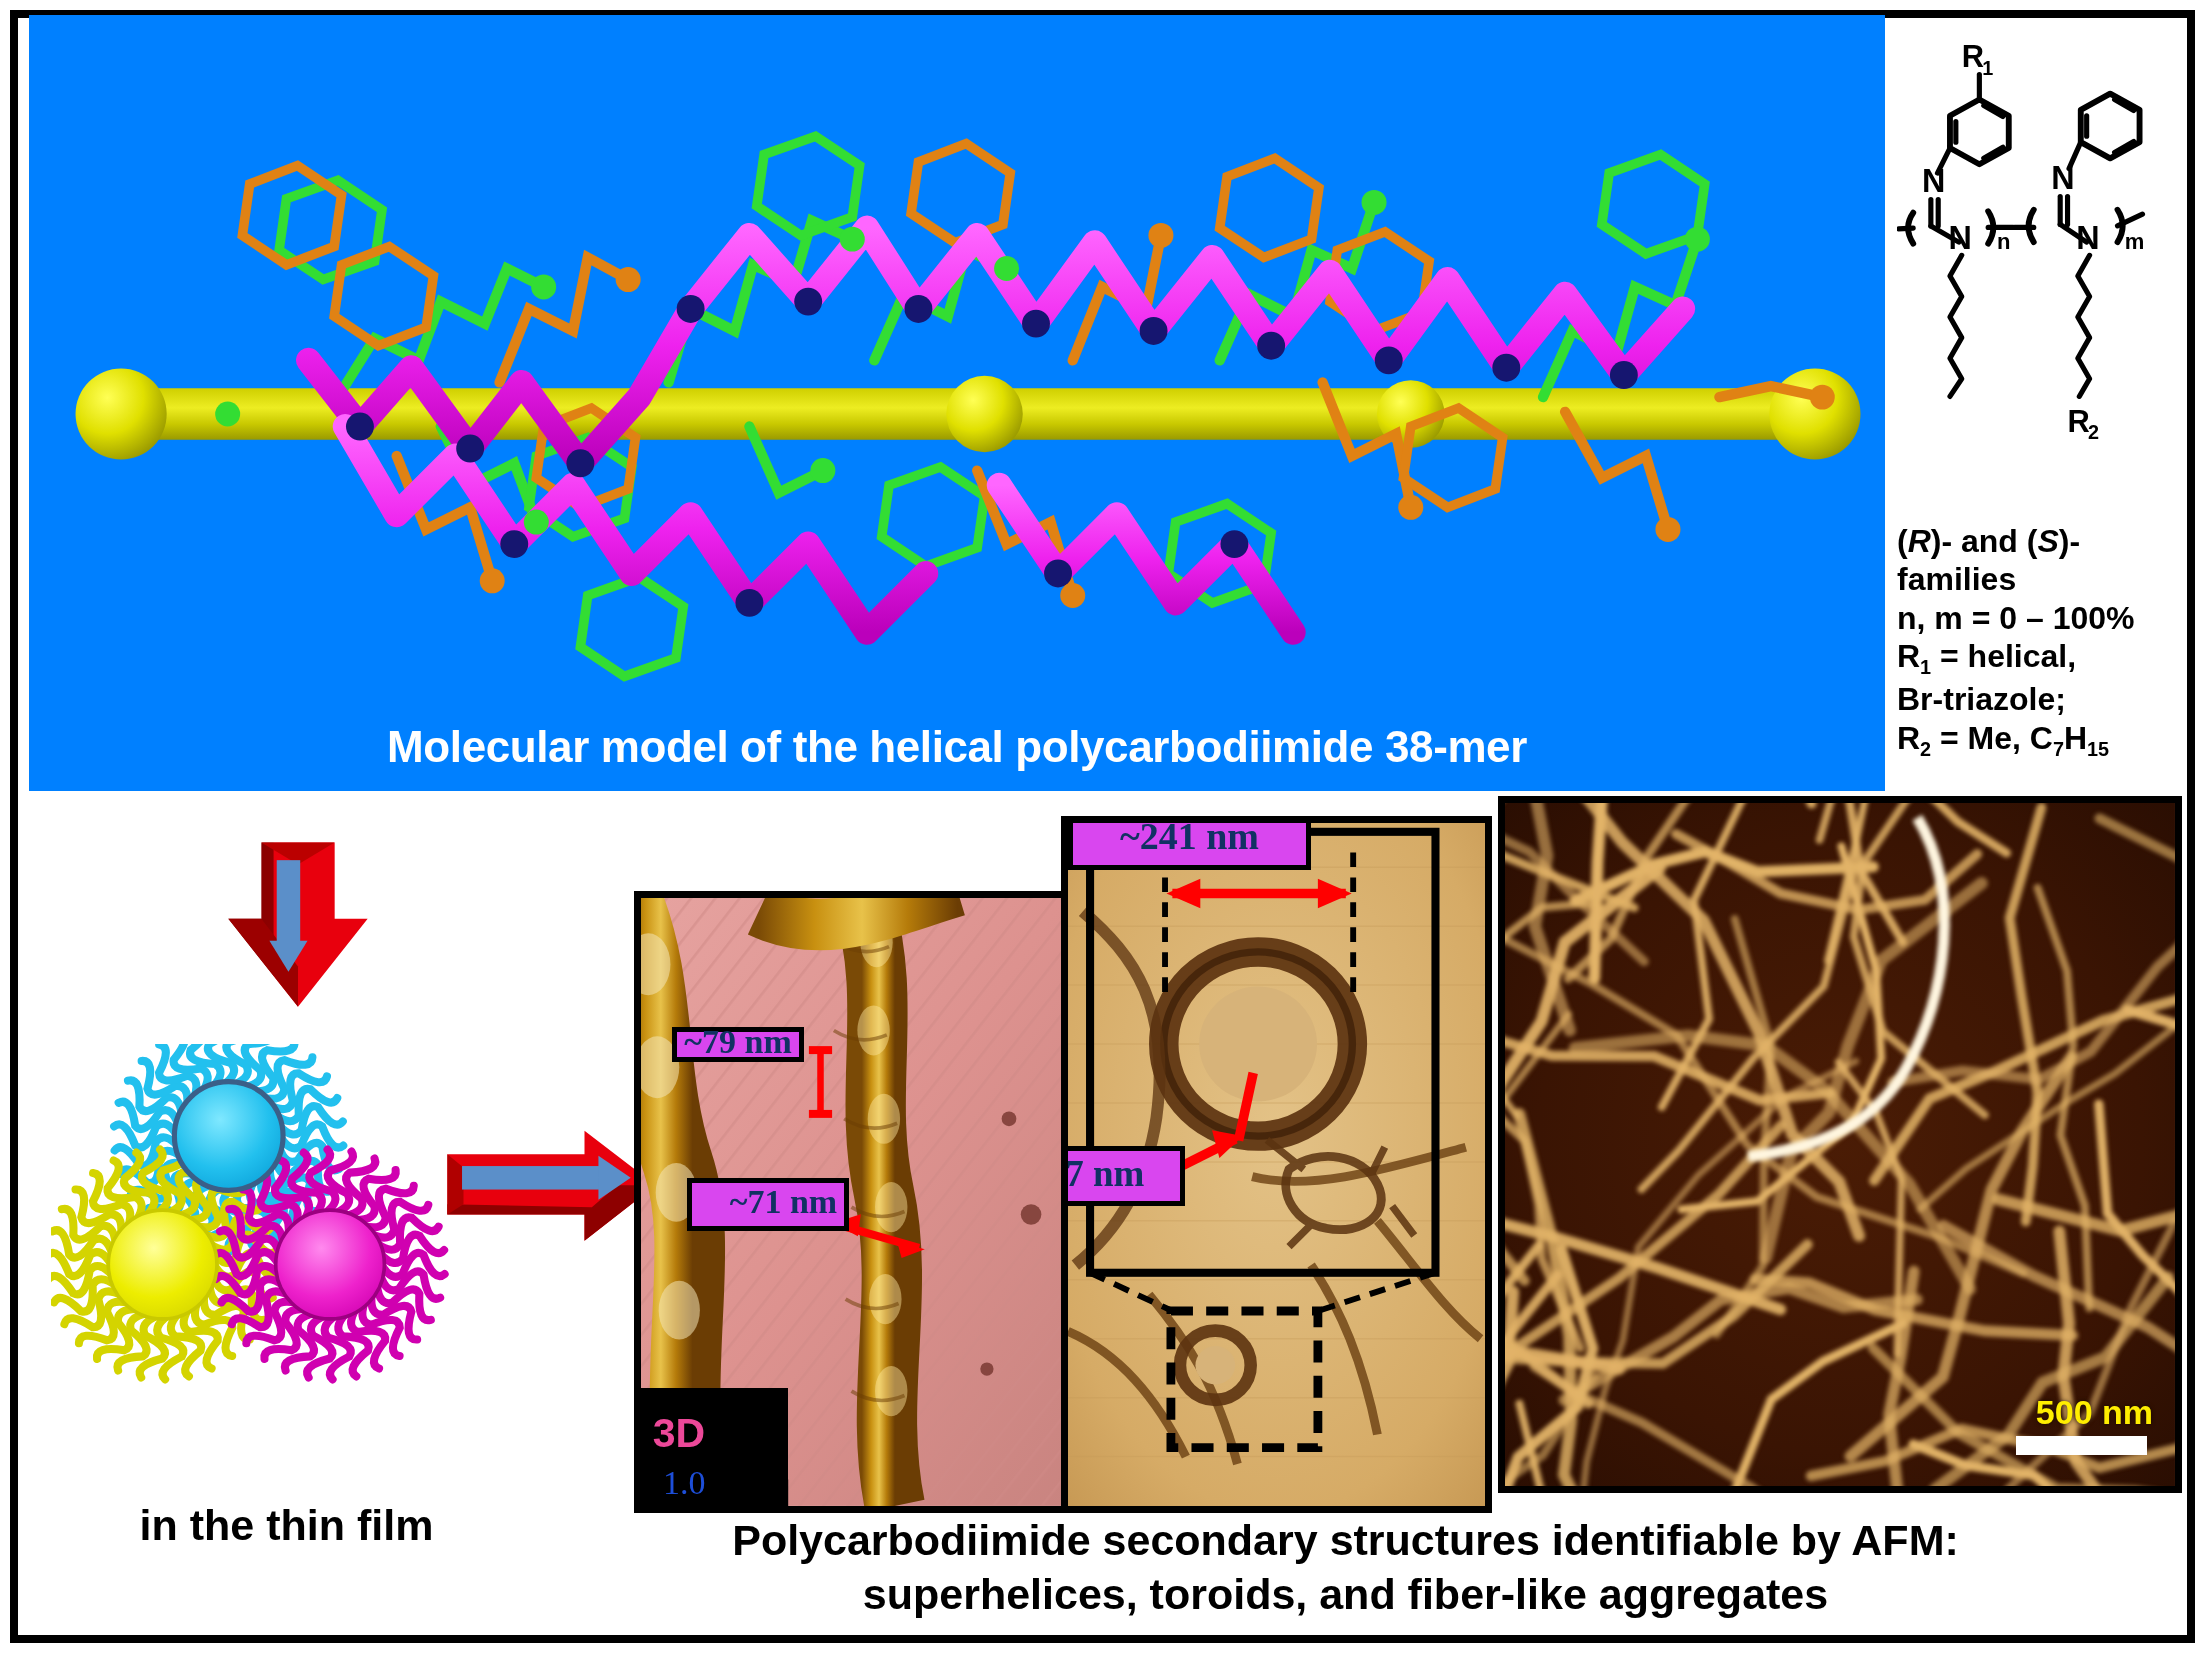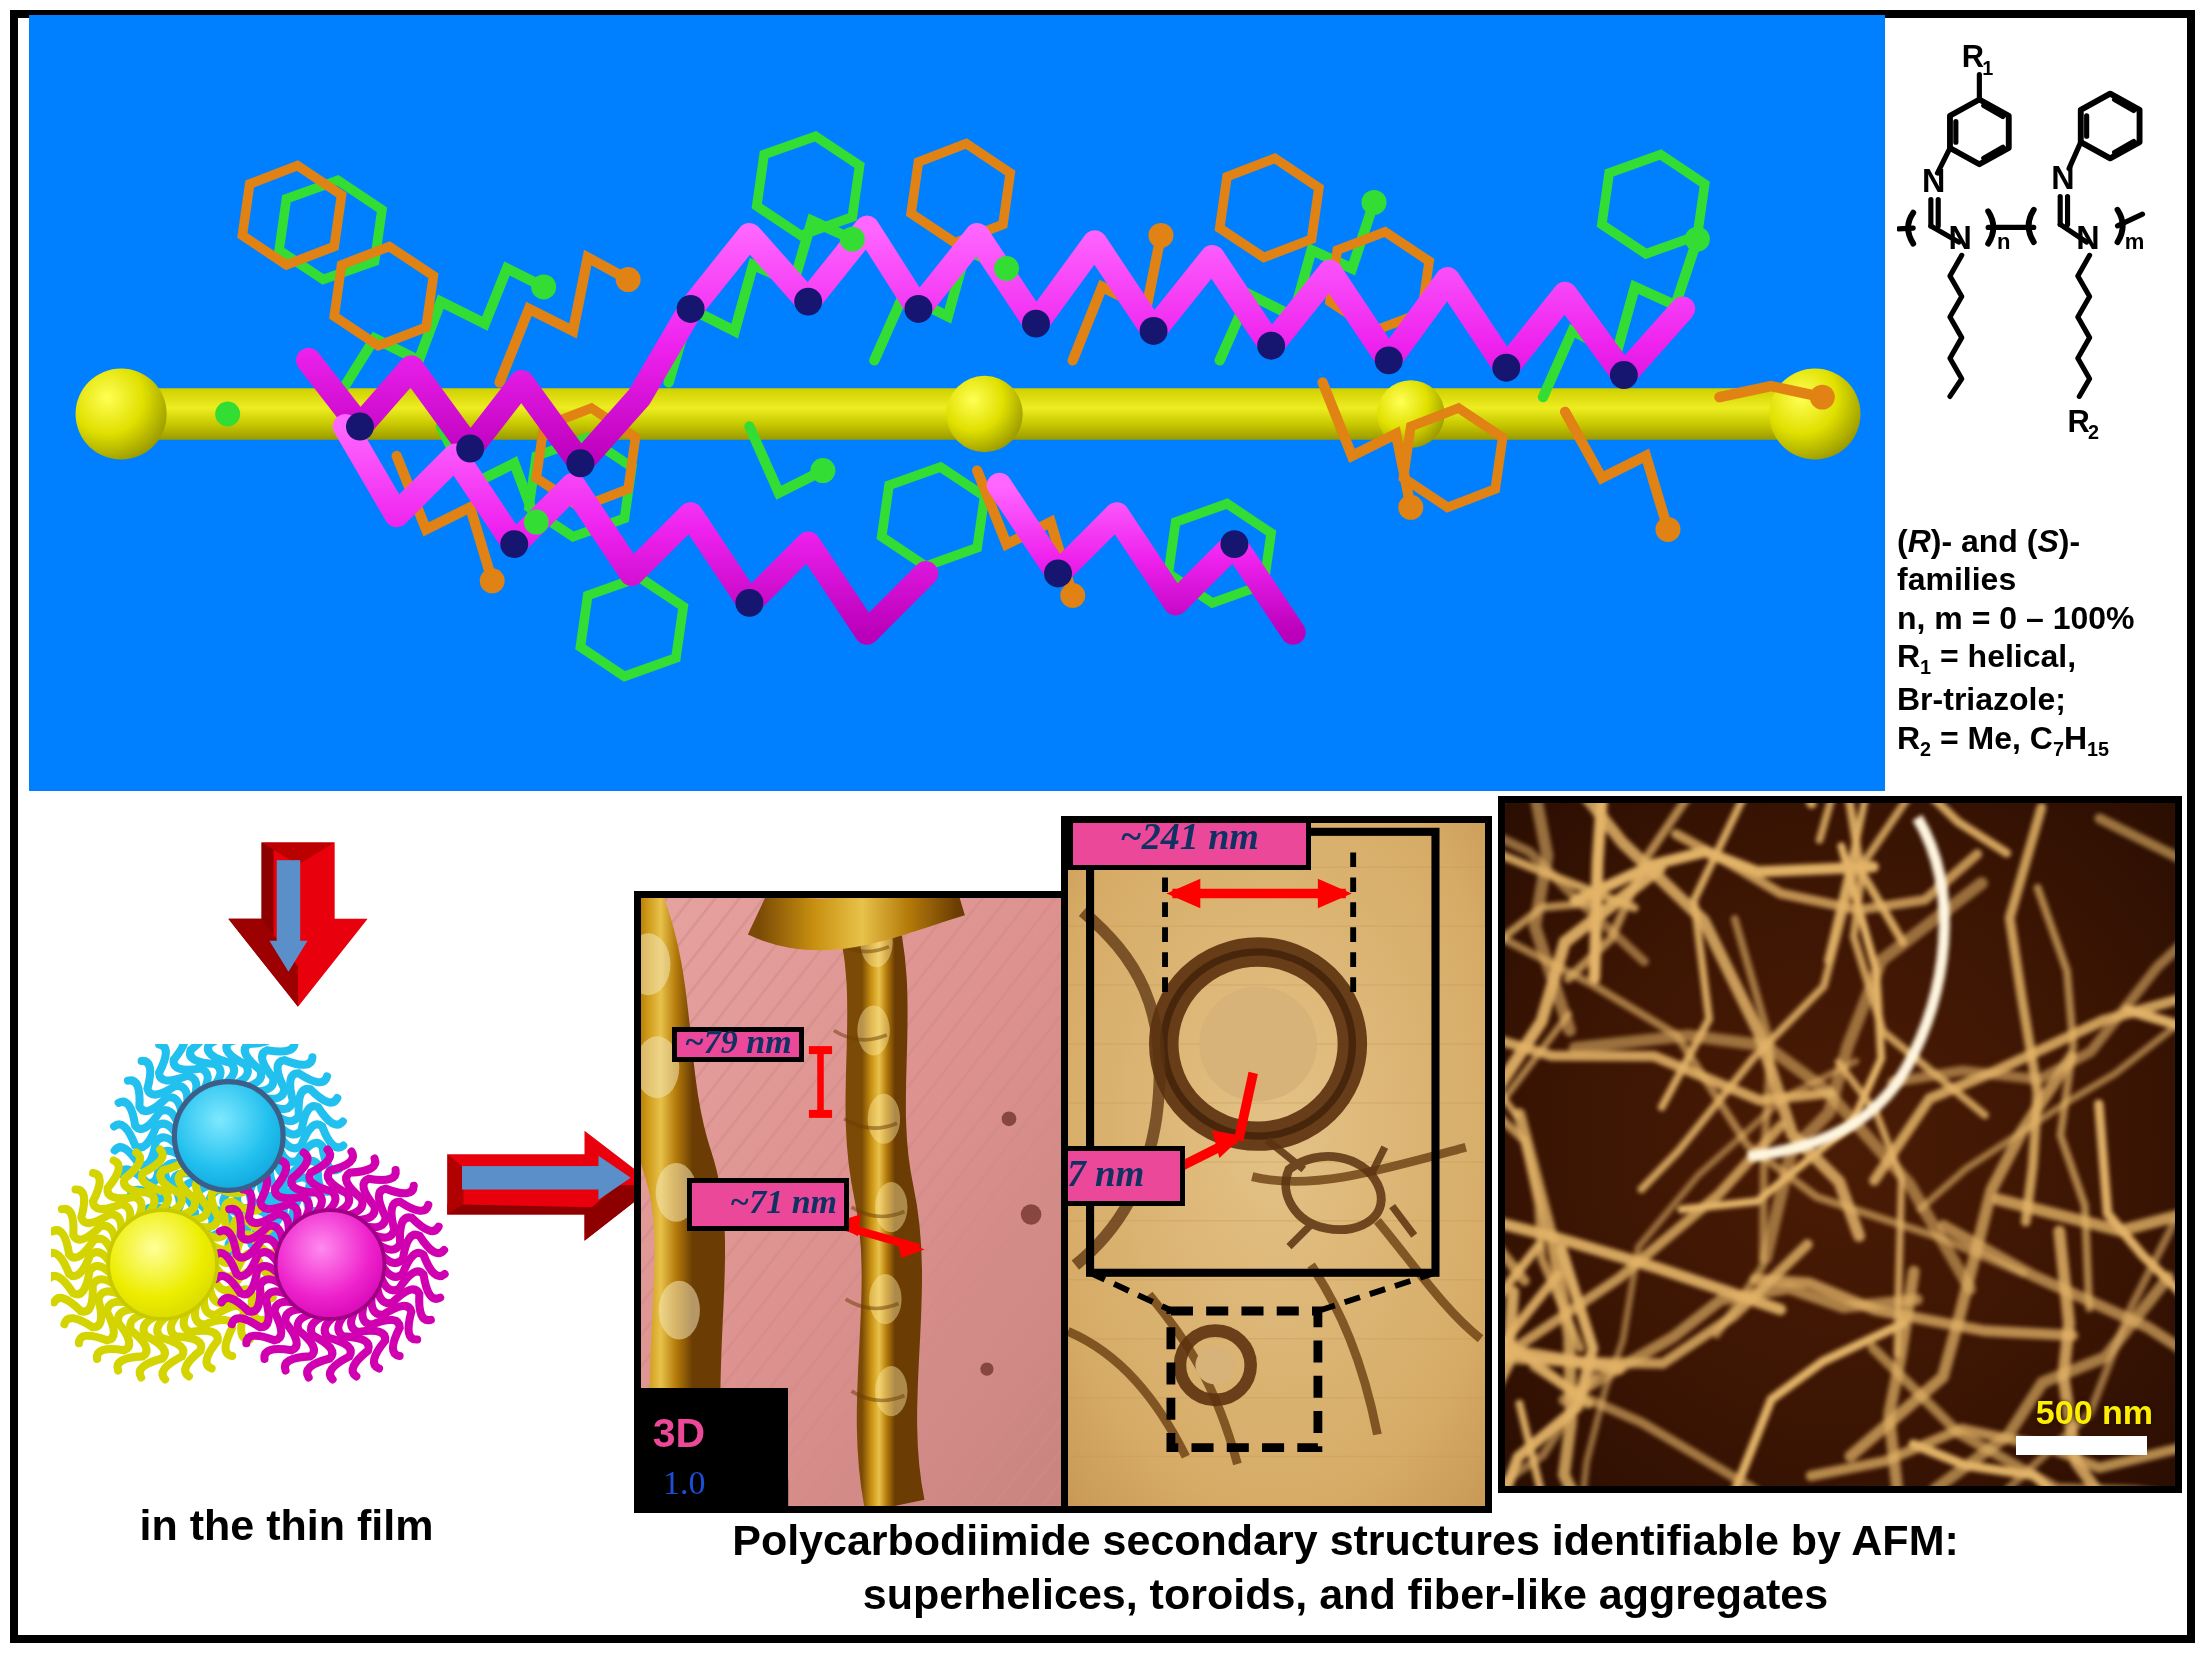--- a/index.html
+++ b/index.html
@@ -30,24 +30,24 @@
 
   
   .afm{position:absolute;border:7.4px solid #000;box-sizing:border-box;overflow:hidden;}
   #afm-superhelix{left:634px;top:891px;width:435px;height:622px;}
   #afm-toroid{left:1061px;top:816px;width:431px;height:697px;}
   #afm-fibers{left:1498px;top:796px;width:684px;height:697px;}
 
   .afm-inner{position:absolute;inset:0;}
 
   
-  .nm-box{position:absolute;background:#ec4899;border:5.1px solid #000;color:#123163;
+  .nm-box{position:absolute;background:#d946ef;border:5.1px solid #000;color:#123163;
     font-family:"Liberation Serif",serif;font-weight:bold;font-size:38px;
     display:flex;align-items:center;justify-content:center;white-space:nowrap;
-    padding:1.5px 13.2px 5.9px 13.2px;box-sizing:border-box;letter-spacing:0px;font-style:italic;}
+    padding:1.5px 13.2px 5.9px 13.2px;box-sizing:border-box;letter-spacing:0px;}
 
   
   #afm3d-corner{position:absolute;left:0;bottom:0;width:147px;height:118px;background:#000;}
   #lbl-3d{position:absolute;left:11.8px;bottom:49px;color:#ec4899;font-size:41px;font-weight:bold;
      font-family:"Liberation Sans",sans-serif;}
   #lbl-10{position:absolute;left:22px;bottom:4.4px;color:#1d4ed8;font-size:34px;
      font-family:Liberation Serif, serif;}
 
   
   #scale-text{position:absolute;right:22px;bottom:54px;color:#ffee00;font-size:34px;font-weight:bold;
@@ -176,20 +176,21 @@
         <circle cx="815" cy="360" r="17"></circle>
           <circle cx="1540" cy="300" r="17"></circle>
         <circle cx="1880" cy="670" r="17"></circle>
           <circle cx="2230" cy="700" r="17"></circle>
         <circle cx="630" cy="770" r="17"></circle>
           <circle cx="1420" cy="790" r="17"></circle>
         <circle cx="2440" cy="520" r="17"></circle>
       </g>
     </svg>
 
+    <div id="model-caption">Molecular model of the helical polycarbodiimide 38-mer</div>
   </div>
 
   <div id="chem-block">
     <svg id="chem-struct" viewBox="0 0 404 660">
       <g stroke="#000" stroke-width="7" fill="none" stroke-linecap="round" stroke-linejoin="round">
 
         <polygon points="72,118 112,96 152,118 152,162 112,184 72,162" stroke-width="8"></polygon>
         <line x1="80" y1="126" x2="80" y2="154"></line>
         <line x1="118" y1="104" x2="144" y2="119"></line>
         <line x1="118" y1="176" x2="144" y2="161"></line>

